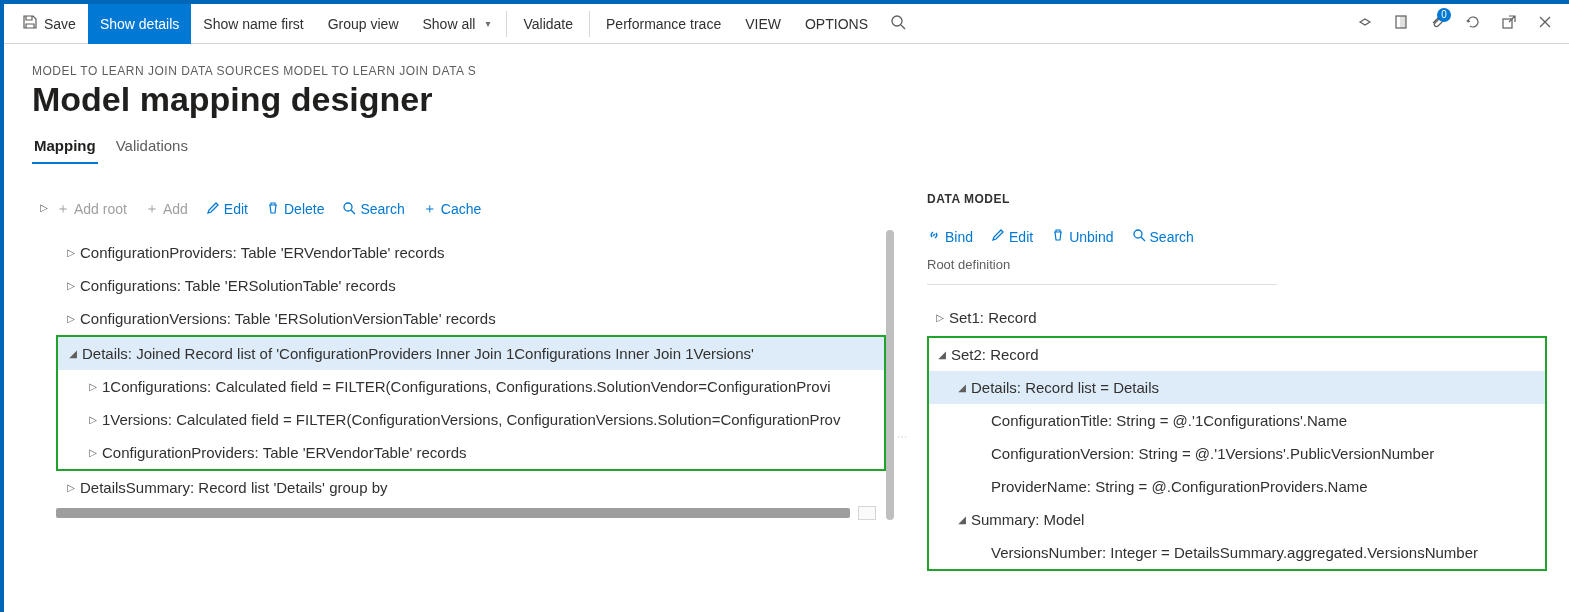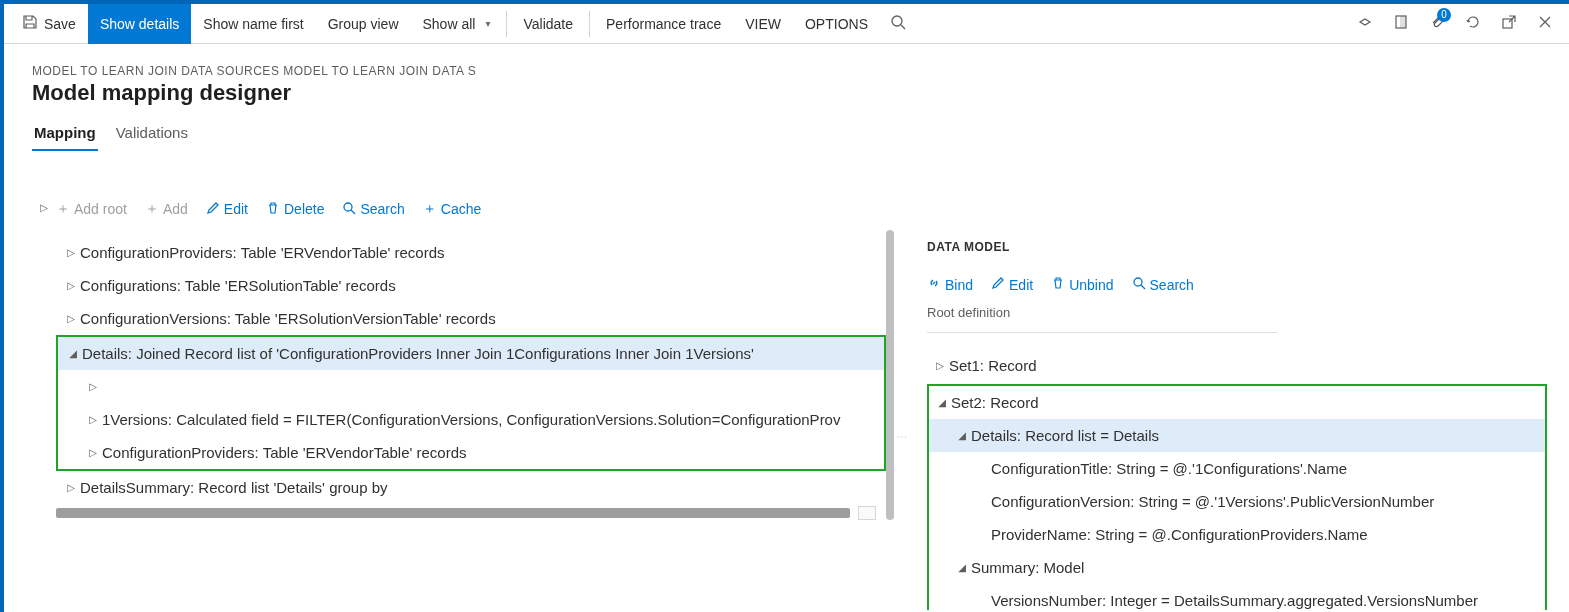--- a/index.html
+++ b/index.html
@@ -66,21 +66,21 @@
     overflow:hidden;
   }
   .crumb {
     padding: 22px 0 0 30px;
     font-size: 12px;
     letter-spacing: .5px;
     color:#605e5c;
   }
   .title {
     padding: 2px 0 8px 30px;
-    font-size: 22px;
+    font-size: 34px;
     font-weight: 600;
     color:#201f1e;
   }
 
   
   .tabs {
     display:flex;
     gap:16px;
     padding: 4px 0 0 30px;
     border-bottom:1px solid transparent;
@@ -365,20 +365,21 @@
                   <span>ConfigurationVersions: Table 'ERSolutionVersionTable' records</span>
                 </div>
 
               <div class="green-box-left">
                 <div class="node selected">
                     <span class="arrow">◢</span>
                     <span>Details: Joined Record list of 'ConfigurationProviders Inner Join 1Configurations Inner Join 1Versions'</span>
                   </div>
                 <div class="node indent1">
                     <span class="arrow">▷</span>
+                    <span>1Configurations: Calculated field = FILTER(Configurations, Configurations.SolutionVendor=ConfigurationProvi</span>
                   </div>
                 <div class="node indent1">
                     <span class="arrow">▷</span>
                     <span>1Versions: Calculated field = FILTER(ConfigurationVersions, ConfigurationVersions.Solution=ConfigurationProv</span>
                   </div>
                 <div class="node indent1">
                     <span class="arrow">▷</span>
                     <span>ConfigurationProviders: Table 'ERVendorTable' records</span>
                   </div>
               </div>
@@ -393,21 +394,21 @@
               <div class="sh-thumb"></div>
             </div>
           </div>
         </div>
       </div>
     </div>
 
     <div class="resize-dots">⋮</div>
 
     <div class="col-right">
-      <div class="panel-label" style="padding-top:0;margin-top:48px;">DATA MODEL</div>
+      <div class="panel-label" style="padding-top:0;">DATA MODEL</div>
 
       <div class="toolbar">
         <div class="tbtn">
           <span>
             <svg width="14" height="14" viewBox="0 0 14 14">
                 <path d="M5 9a3 3 0 0 1 0-4l1-1M9 5a3 3 0 0 1 0 4l-1 1M6 8l2-2" fill="none" stroke="#0078d4" stroke-width="1.3"></path>
               </svg>
           </span>
           <span>Bind</span>
         </div>

